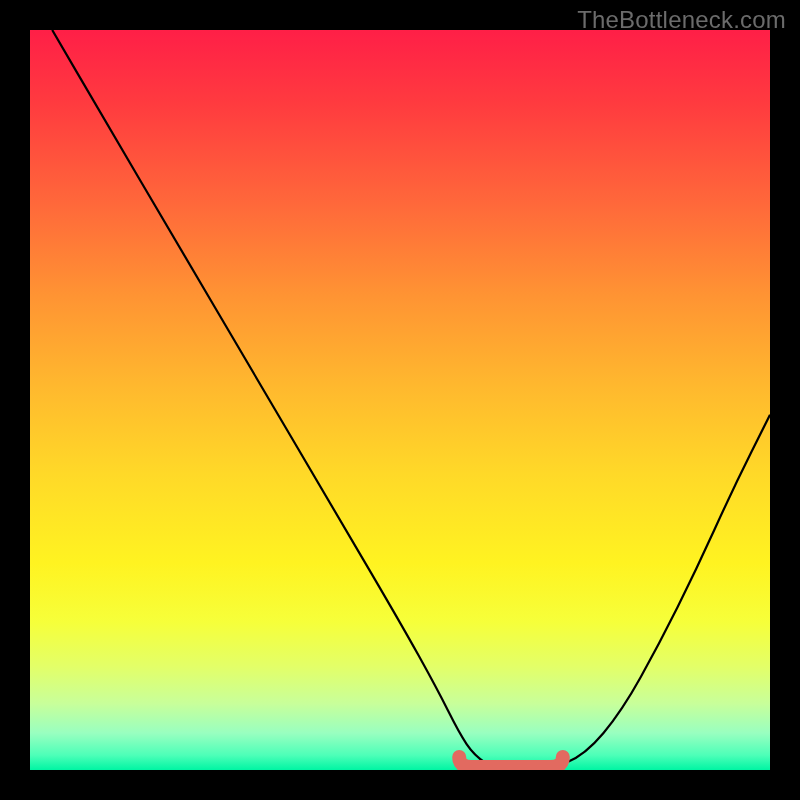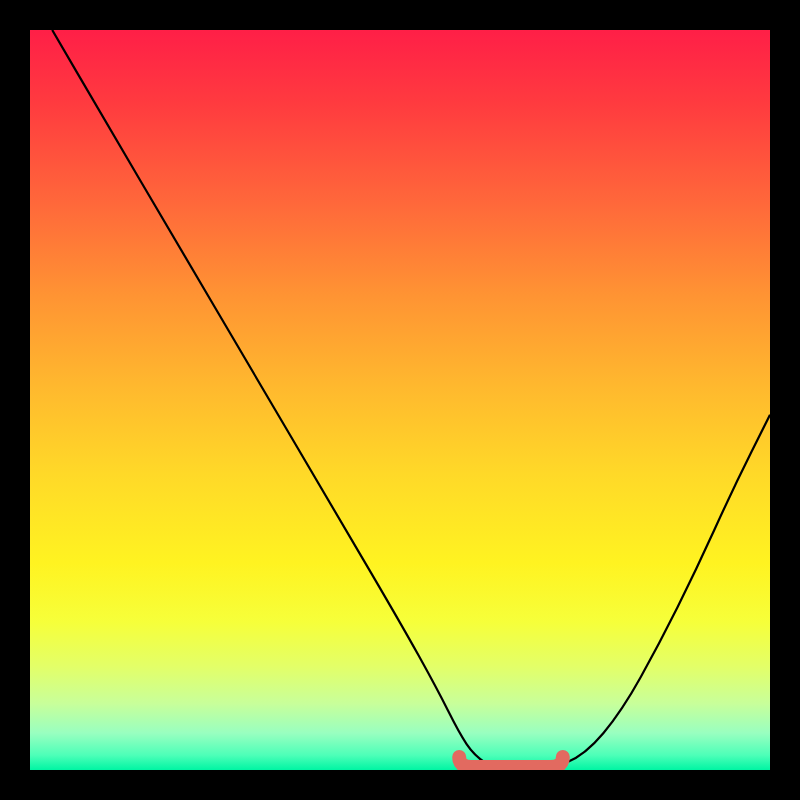--- a/index.html
+++ b/index.html
@@ -82,20 +82,21 @@
     stroke: #000;
     stroke-width: 2.2;
     fill: none;
   }
 </style>
 </head>
 <body>
 
 <div class="frame">
 
+  <div class="watermark">TheBottleneck.com</div>
 
   <div class="plot-outer">
     <div class="plot-inner">
 
       <div class="gradient"></div>
 
       <svg class="curve" viewBox="0 0 740 740" preserveAspectRatio="none">
         <path id="curve-path" class="curve-line" d="M 22.2 0 Q 22.2 0 48.1 44.39999999999998 Q 74 88.79999999999995 111 151.7 Q 148 214.60000000000002 185 277.5 Q 222 340.4 259 403.29999999999995 Q 296 466.2 333 529.1 Q 370 592 388.5 625.3 Q 407.00000000000006 658.6 418.1 680.8 Q 429.2 703 436.6 714.1 Q 444 725.2 455.1 732.6 Q 466.2 740 477.3 740 Q 488.40000000000003 740 503.20000000000005 740 Q 518 740 536.5 732.6 Q 555 725.2 573.5 703 Q 592 680.8 610.5 647.5 Q 629 614.2 647.5 577.2 Q 666 540.2 684.5 499.5 Q 703 458.8 721.5 421.8 T 740 384.8"></path>
         <path id="valley-path" class="valley-marker" d="M 429.2 727 Q 429.2 737 441.2 737 L 520.8 737 Q 532.8 737 532.8 727"></path>
       </svg>

